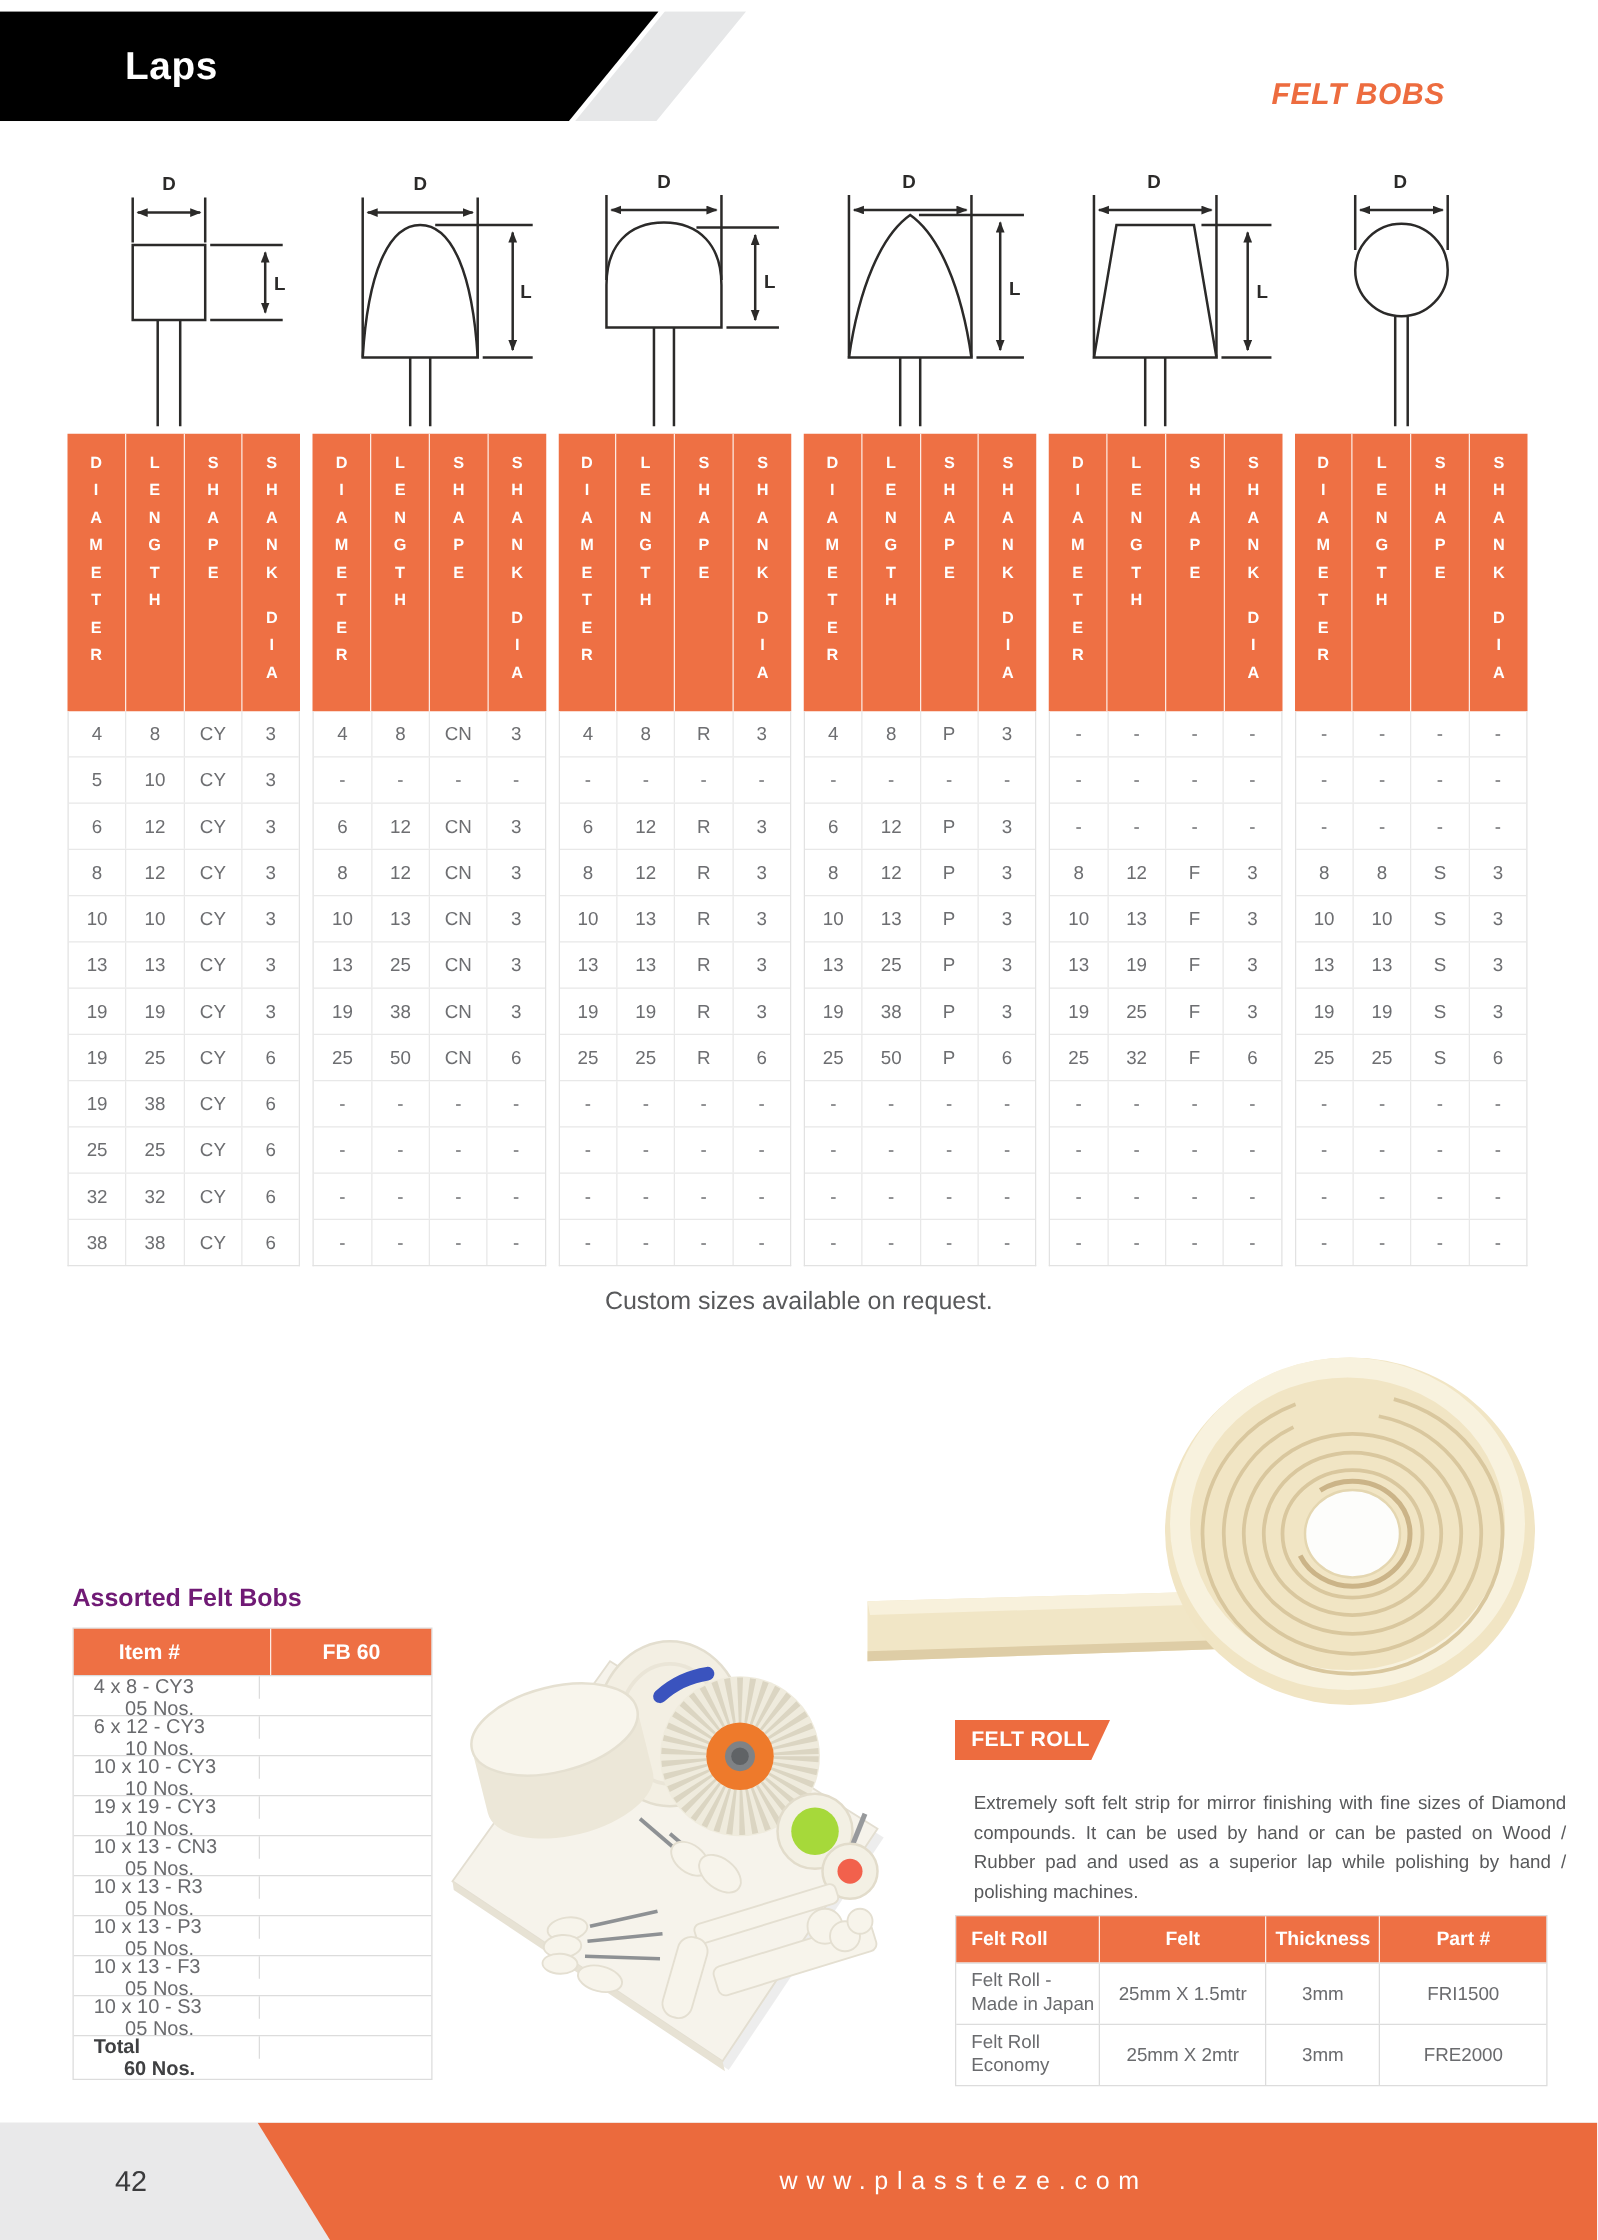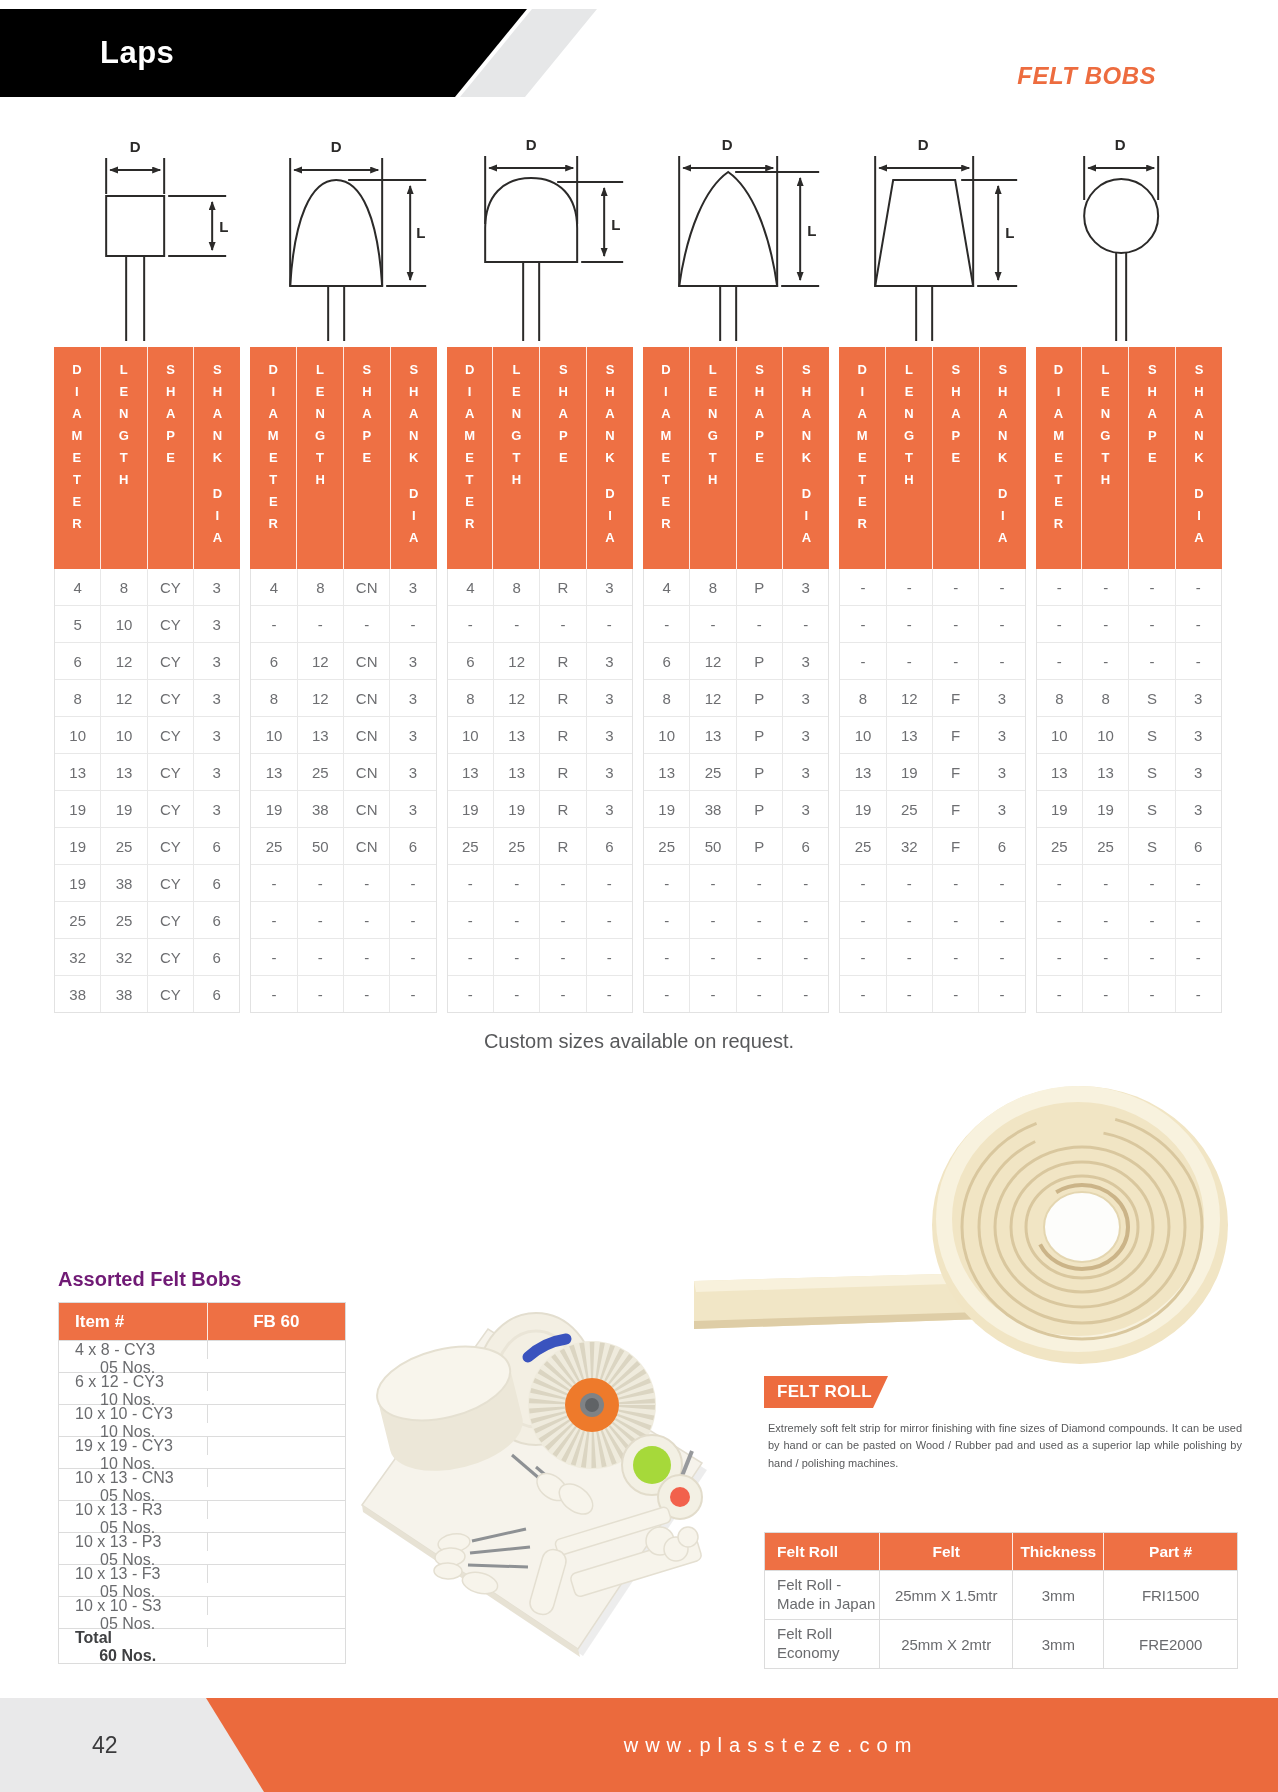--- a/index.html
+++ b/index.html
@@ -39,37 +39,37 @@
   
   .item-code{position:absolute;top:1026px;left:0;width:100%;text-align:center;font-size:20px;color:#58595b;line-height:1.55;}
   .item-code .oc{color:#ED6B3B;font-weight:bold;}
 
   
   .felt-roll-img{position:absolute;left:680px;top:1075px;width:560px;height:300px;}
 
   
   .assorted-title{position:absolute;left:58px;top:1268px;font-size:20px;font-weight:bold;color:#701a75;}
   #assortedTable{position:absolute;left:58px;top:1302px;width:288px;border:1px solid #DCDCDC;box-sizing:border-box;}
-  .as-hrow{display:flex;height:37px;background:#EE7044;color:#fff;font-weight:bold;font-size:17px;align-items:stretch;}
+  .as-hrow{display:flex;height:37px;background:#EE7044;color:#fff;font-weight:bold;font-size:17px;align-items:stretch;padding-left:20px;}
   .as-h1{width:52%;padding-left:16px;display:flex;align-items:center;border-right:1px solid rgba(255,255,255,.85);box-sizing:border-box;}
   .as-h2{width:48%;display:flex;align-items:center;justify-content:center;}
   .as-row{display:flex;height:31px;border-top:1px solid #DCDCDC;font-size:16px;color:#6a6b6e;align-items:stretch;flex-direction:column;}
   .as-c1{width:52%;padding-left:16px;display:flex;align-items:center;border-right:1px solid #DCDCDC;box-sizing:border-box;}
   .as-c2{width:48%;display:flex;align-items:center;justify-content:center;}
   .as-row.total{height:34px;font-weight:bold;color:#3f4042;}
 
   
   .bobs-photo{position:absolute;left:330px;top:1283px;width:385px;height:385px;}
 
   
   .felt-badge{position:absolute;left:764px;top:1376px;width:124px;height:32px;background:#ED6C3F;
               clip-path:polygon(0 0,124px 0,109px 100%,0 100%);color:#fff;font-weight:bold;font-size:17px;
               display:flex;align-items:center;padding-left:13px;box-sizing:border-box;letter-spacing:.3px;}
-  .felt-desc{position:absolute;left:764px;top:1416px;width:474px;font-size:11px;line-height:1.58;color:#58595b;
-             text-align:justify;margin:4px;}
+  .felt-desc{position:absolute;left:764px;top:1416px;width:474px;font-size:15px;line-height:1.58;color:#58595b;
+             text-align:justify;margin:15px;}
   #feltTable{position:absolute;left:764px;top:1532px;width:474px;border:1px solid #DCDCDC;box-sizing:border-box;}
   .fr-hrow{display:flex;height:37px;background:#EE7044;color:#fff;font-weight:bold;font-size:15.5px;align-items:stretch;}
   .fr-hrow .c{display:flex;align-items:center;justify-content:center;border-right:1px solid rgba(255,255,255,.85);box-sizing:border-box;}
   .fr-hrow .c:last-child,.fr-row .c:last-child{border-right:none;}
   .fr-row{display:flex;height:48px;border-top:1px solid #DCDCDC;font-size:15px;color:#6a6b6e;align-items:stretch;}
   .fr-row .c{display:flex;align-items:center;justify-content:center;border-right:1px solid #DCDCDC;box-sizing:border-box;text-align:center;}
   .c.w1{width:24.4%;}.c.w2{width:28.2%;}.c.w3{width:19.3%;}.c.w4{width:28.1%;}
   .fr-row .c.w1,.fr-hrow .c.w1{justify-content:flex-start;padding-left:12px;text-align:left;line-height:1.25;}
 
   

